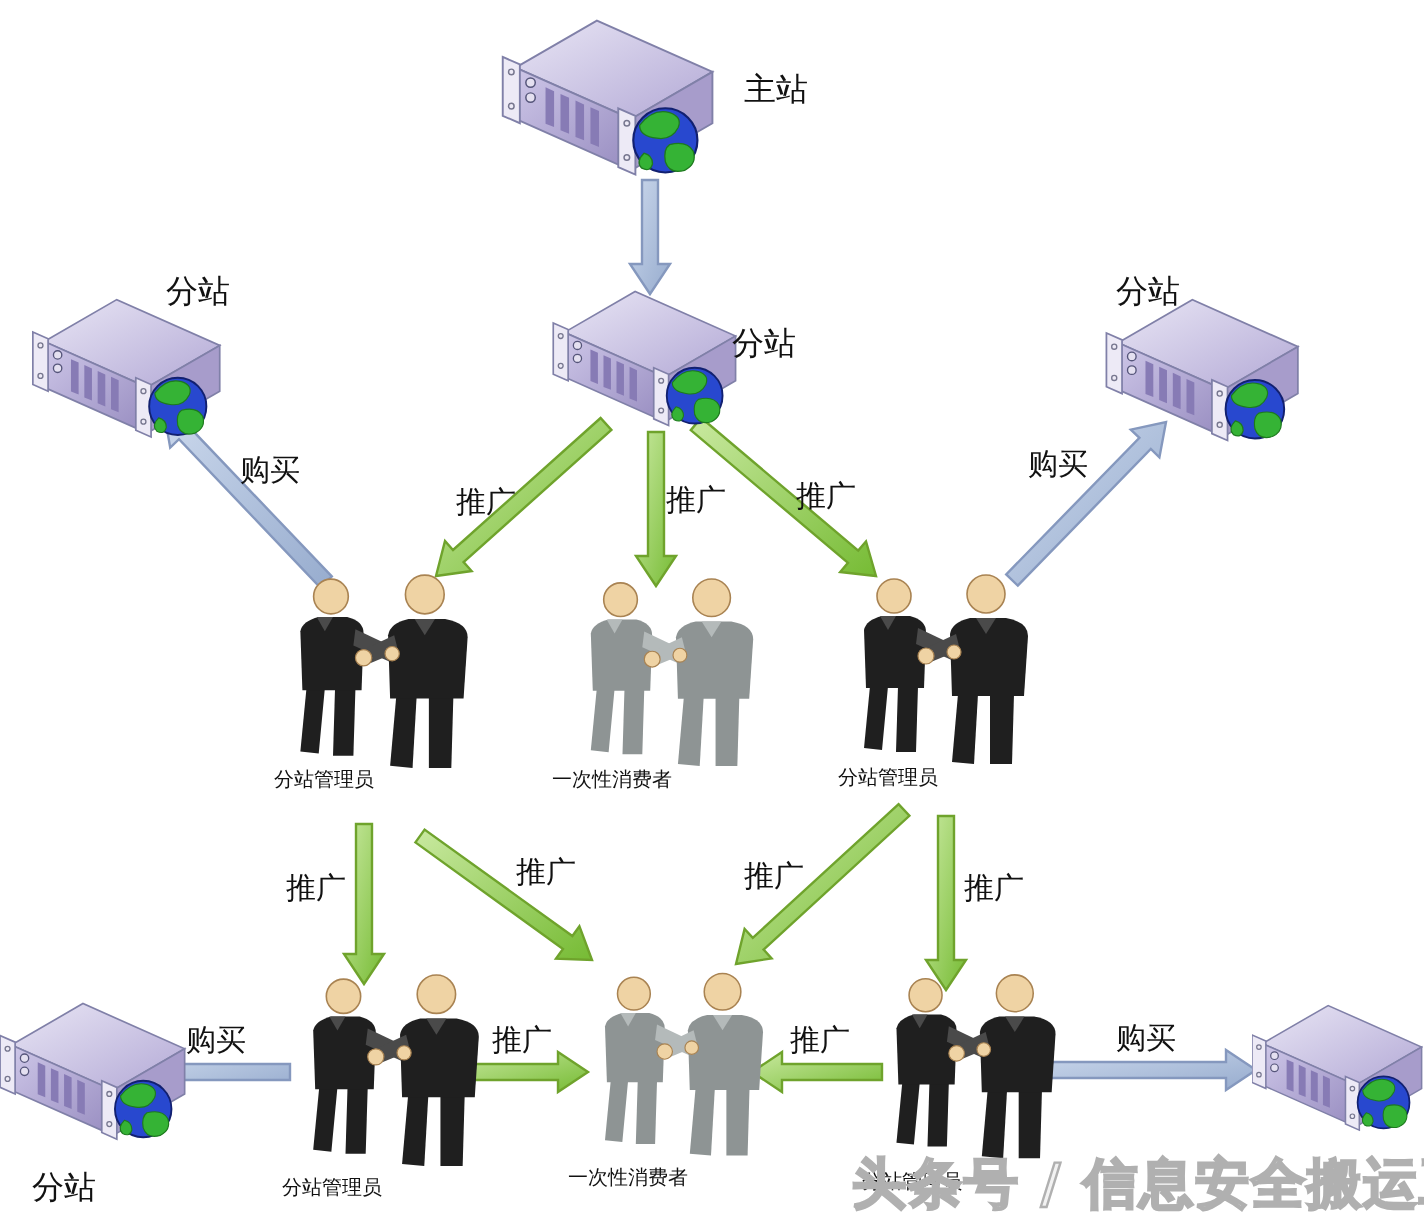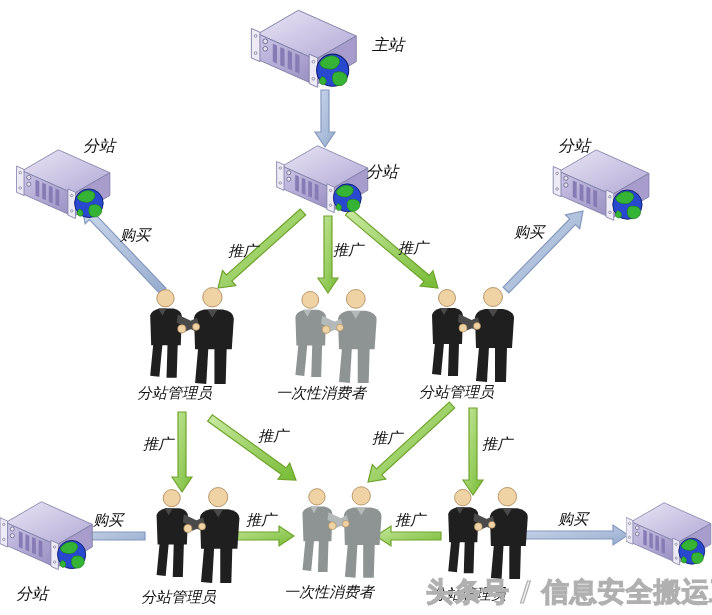--- a/index.html
+++ b/index.html
@@ -5,23 +5,23 @@
   html,body{margin:0;padding:0;background:#fff;}
   #stage{
     position:relative;width:712px;height:615px;background:#ffffff;overflow:hidden;
     font-family:"DejaVu Serif","Liberation Serif",serif;
   }
   #diagram-svg{position:absolute;left:0;top:0;width:712px;height:615px;}
   .arrow-green{fill:url(#gGreen);stroke:#6FA32C;stroke-width:1.2;}
   .arrow-blue{fill:url(#gBlue);stroke:#8598BE;stroke-width:1.2;}
   .pair-black{--suit:#1f1f1f;--suit2:#4a4a4a;--skin:#EFD3A4;}
   .pair-gray{--suit:#8E9494;--suit2:#B4BABA;--skin:#EFD3A4;}
-  .lbl{position:absolute;white-space:nowrap;color:#111;line-height:1.1;font-style:italic;}
+  .lbl{position:absolute;white-space:nowrap;color:#111;line-height:1.1;}
   .lbl-server{font-size:16px;}
-  .lbl-people{font-size:15px;}
+  .lbl-people{font-size:10px;}
   .lbl-edge{font-size:15px;}
   #watermark{
     position:absolute;left:426px;top:574px;white-space:nowrap;
     font-size:27px;font-weight:700;letter-spacing:1px;
     color:#f2f2f2;-webkit-text-stroke:1.2px #b0b0b0;
     font-family:"DejaVu Sans","Liberation Sans",sans-serif;
   }
 </style>
 </head>
 <body>

